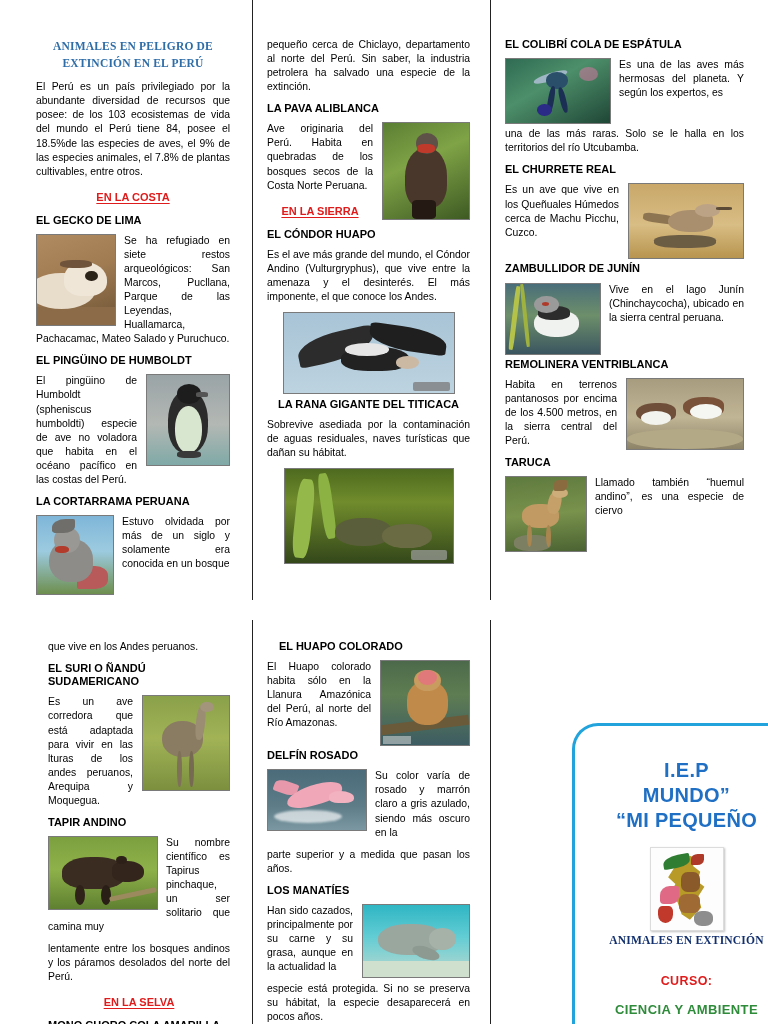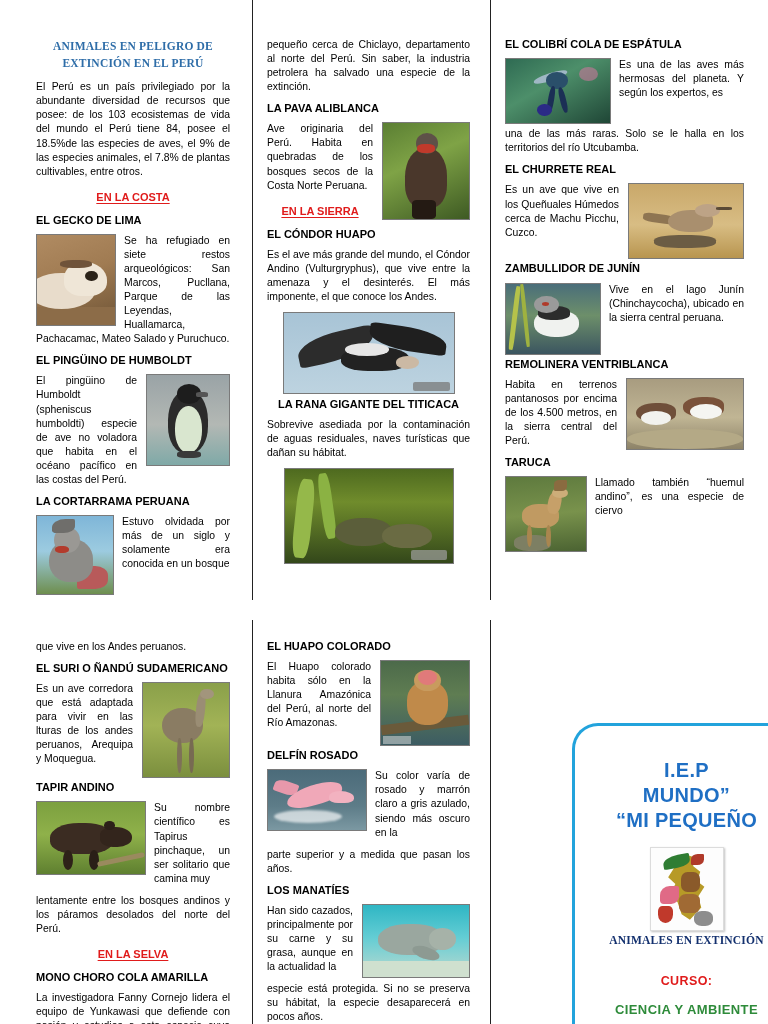--- a/index.html
+++ b/index.html
@@ -24,21 +24,21 @@
     display:flex;
   }
   .col{
     position:relative;
     box-sizing:border-box;
   }
   .col-1{width:252px;padding:38px 22px 0 36px;}
   .col-2{width:238px;padding:38px 20px 0 14px;border-left:1px solid #222;}
   .col-3{width:278px;padding:38px 24px 0 14px;border-left:1px solid #222;}
 
-  #page-bottom .col-1{padding-top:20px;}
+  #page-bottom .col-1{padding-top:20px;padding-left:48px;}
   #page-bottom .col-2{padding-top:20px;}
   #page-bottom .col-3{padding-top:20px;border-left:1px solid #222;}
 
   
   .doc-title{
     font-family:"Liberation Serif", serif;
     font-weight:bold;
     font-size:11.5px;
     color:#2E6DA8;
     text-align:center;
@@ -495,21 +495,21 @@
 
       <div class="region">
         <span>EN LA SELVA</span>
       </div>
 
       <h3 class="animal">MONO CHORO COLA AMARILLA</h3>
       <p class="body">La investigadora Fanny Cornejo lidera el equipo de Yunkawasi que defiende con pasión  y estudios a esta especie cuyo hábitat está en Amazonas y San</p>
     </div>
 
     <div class="col col-2">
-      <h3 class="animal" style="margin-left:0;">EL HUAPO COLORADO</h3>
+      <h3 class="animal" style="margin-left:12px;">EL HUAPO COLORADO</h3>
       <div class="flow">
         <div class="photo fl-right" style="width:90px;height:86px;">
           <div class="sc huap">
               <i class="blob br" style="border-radius:0;"></i>
               <i class="blob bd"></i>
               <i class="blob hd"></i>
               <i class="blob fc"></i>
               <i class="blob tg" style="border-radius:0;"></i>
             </div>
         </div>

